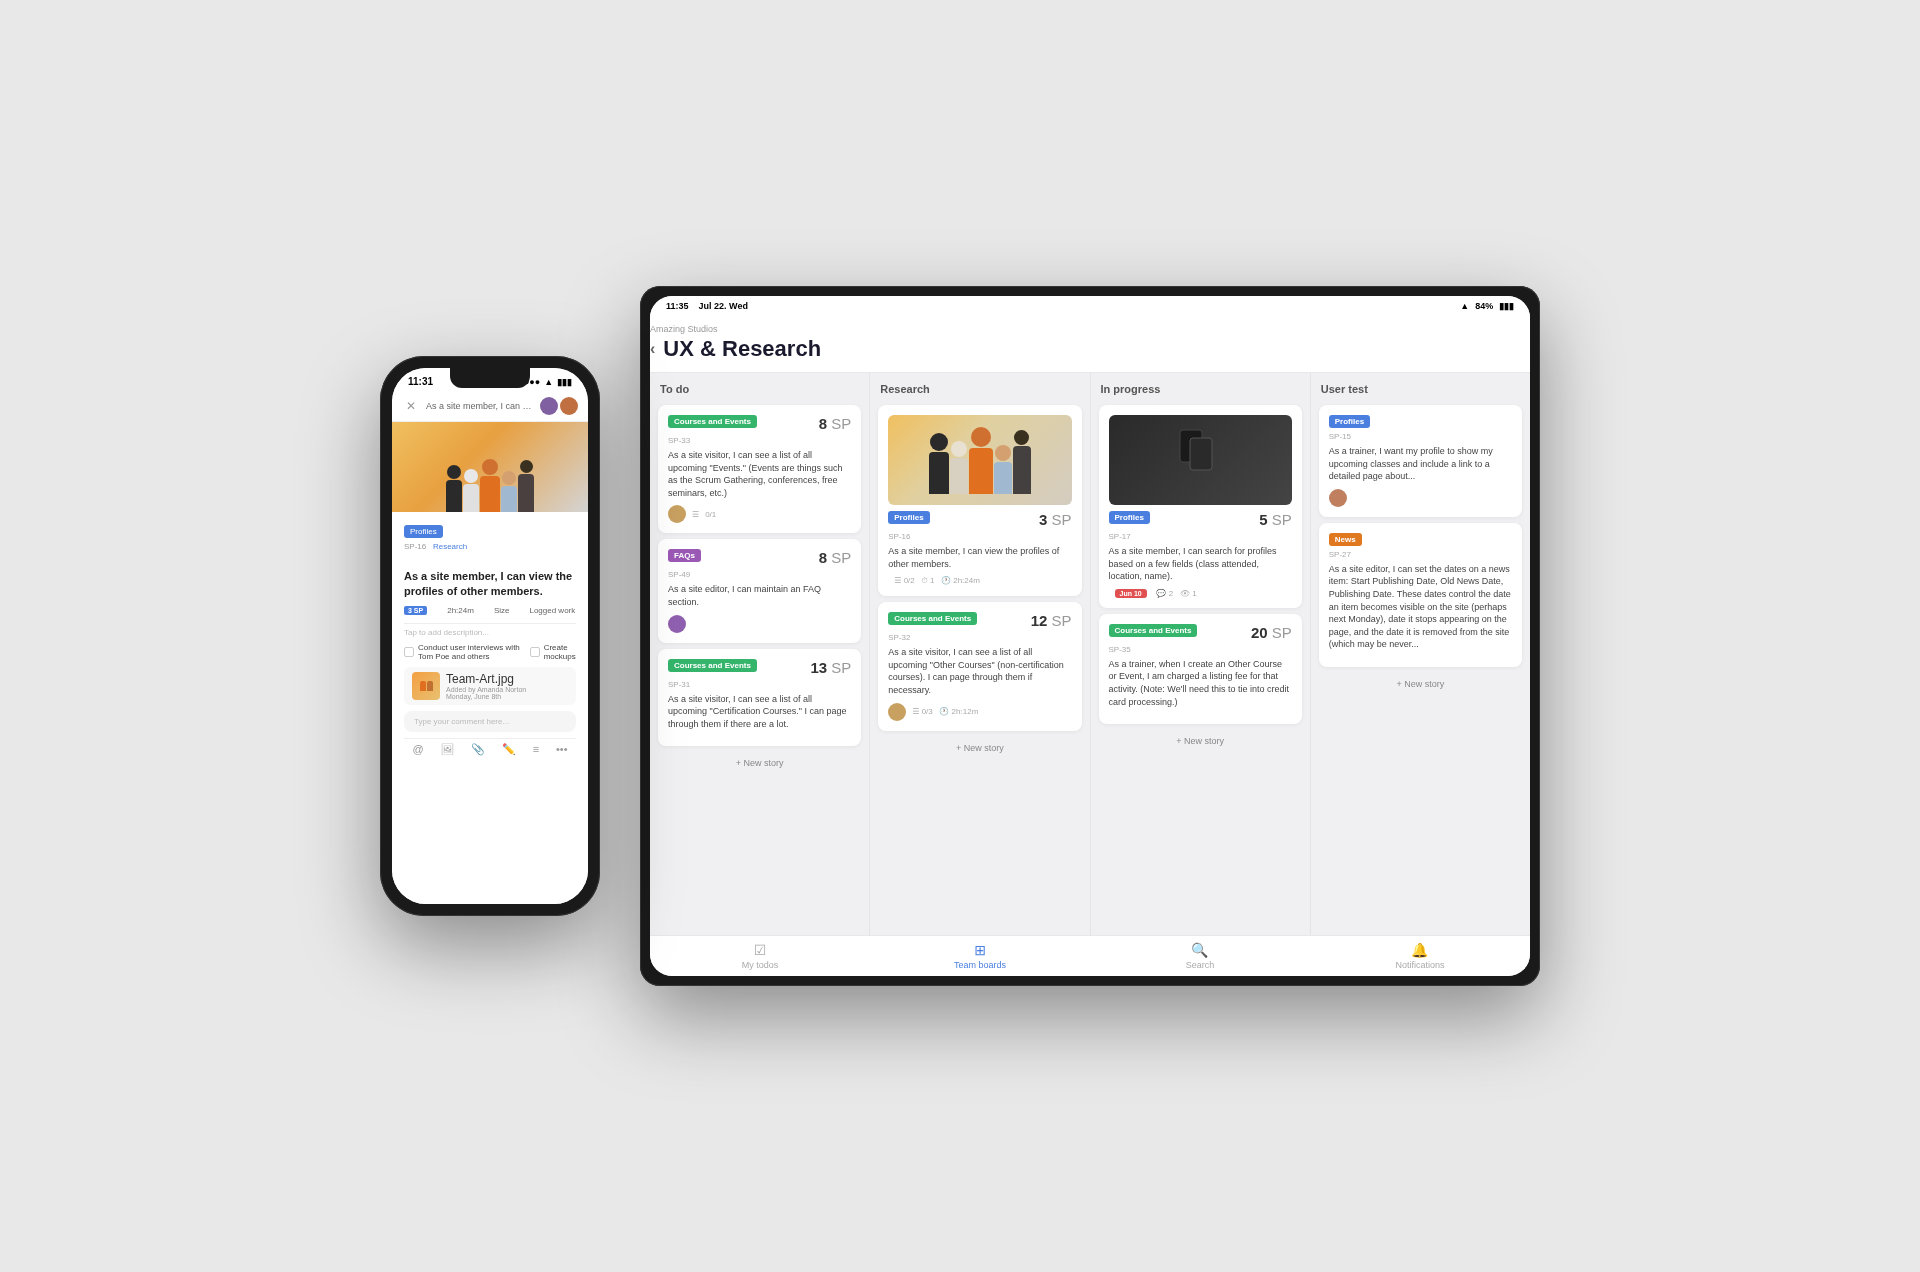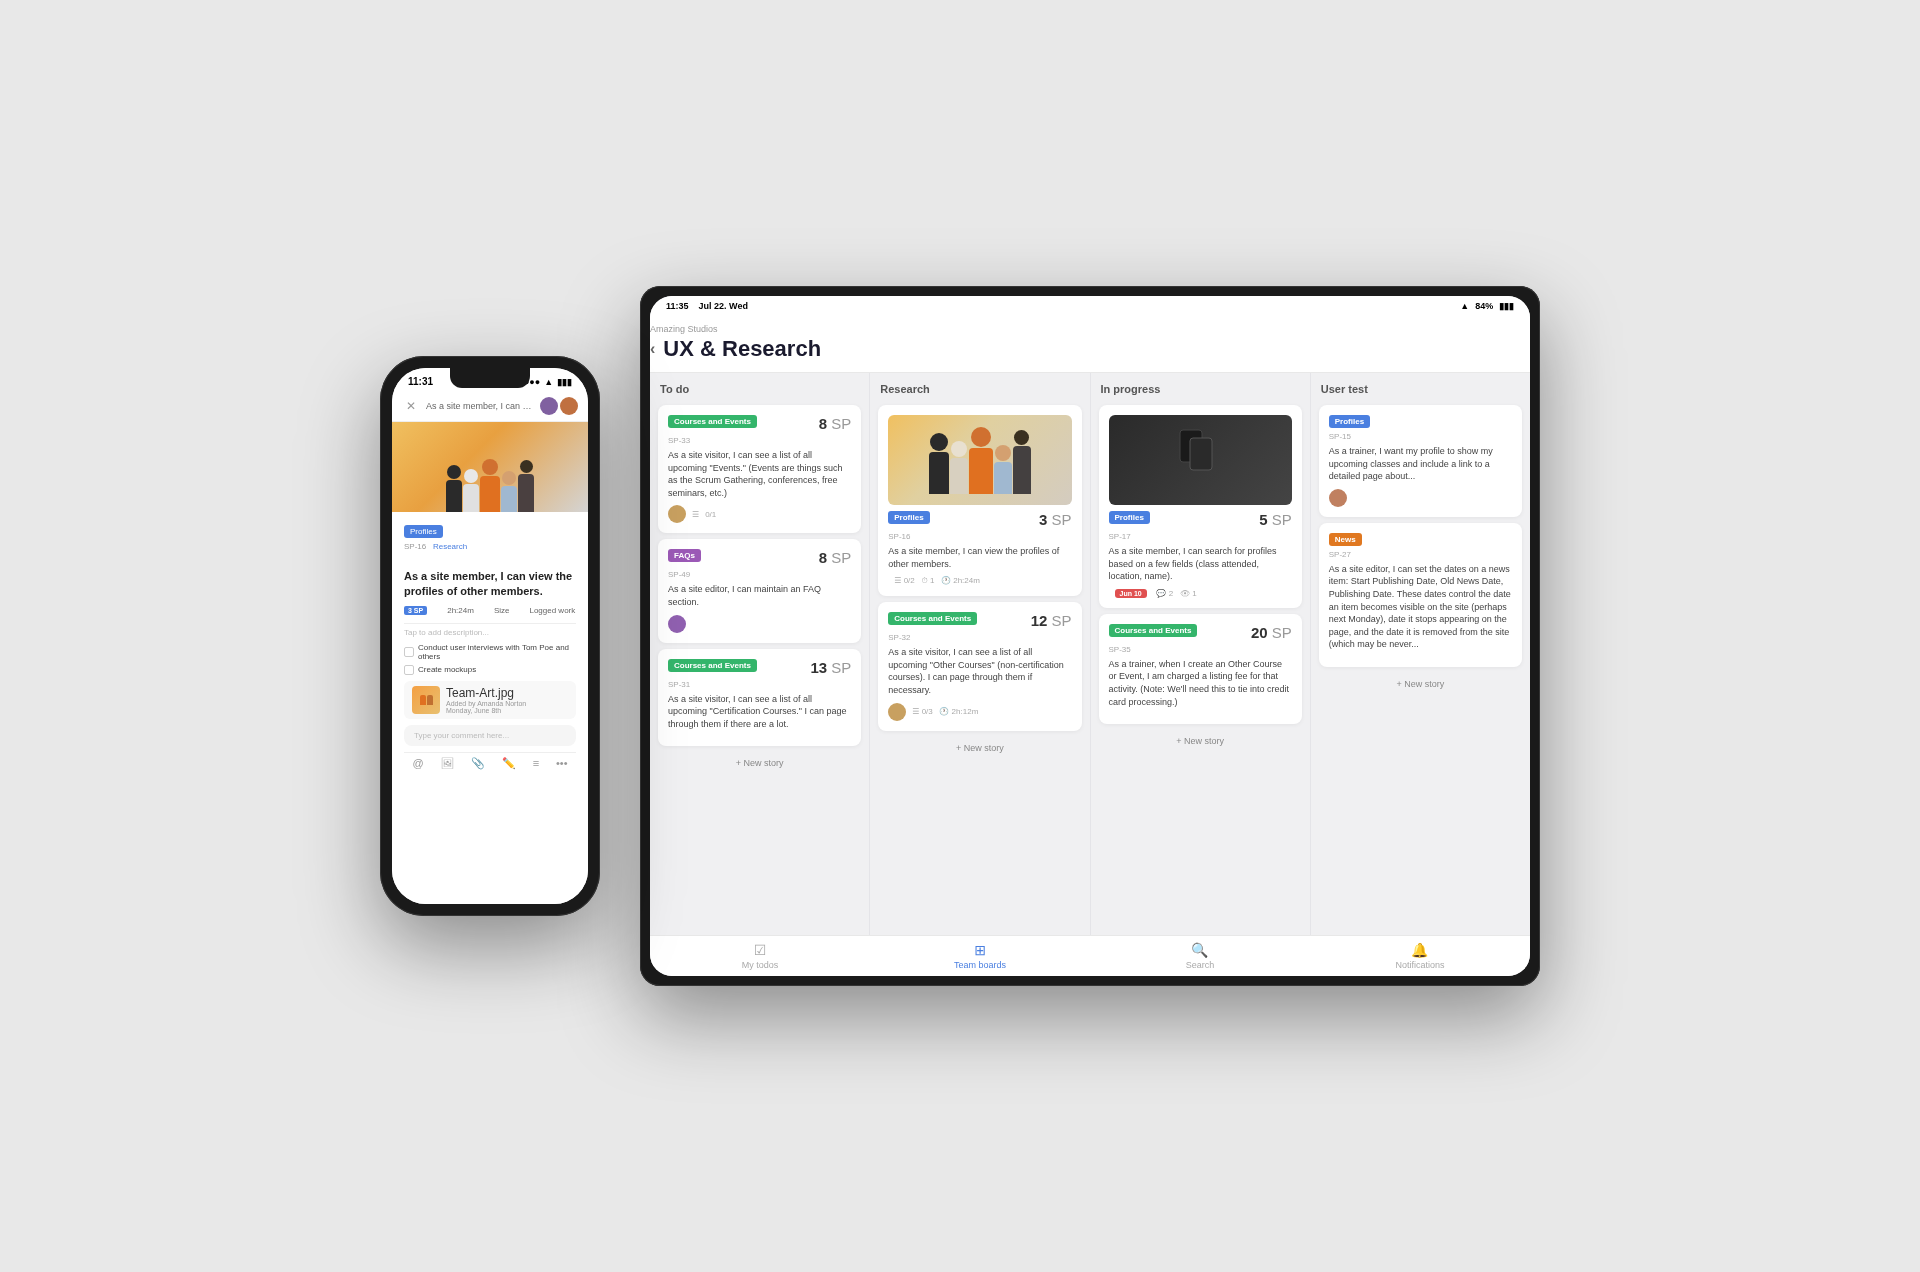--- a/index.html
+++ b/index.html
@@ -161,21 +161,20 @@
       border-top: 1px solid #eee;
       margin: 4px 0;
     }
     .phone-desc-placeholder {
       font-size: 8px;
       color: #bbb;
       margin-bottom: 6px;
     }
     .phone-checklist {
       display: flex;
-      flex-direction: column;
       gap: 4px;
       margin-bottom: 6px;
     }
     .phone-check-item {
       display: flex;
       align-items: center;
       gap: 4px;
       font-size: 8px;
       color: #444;
     }

